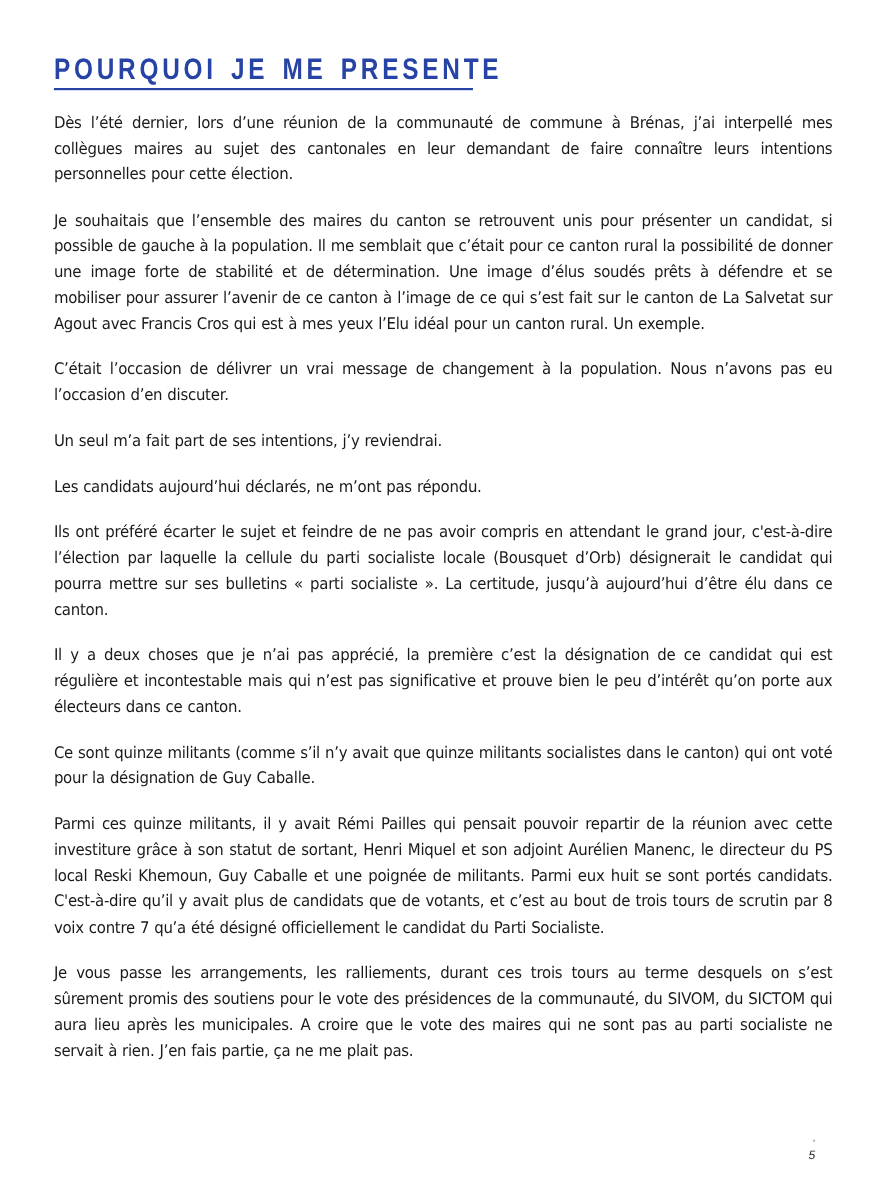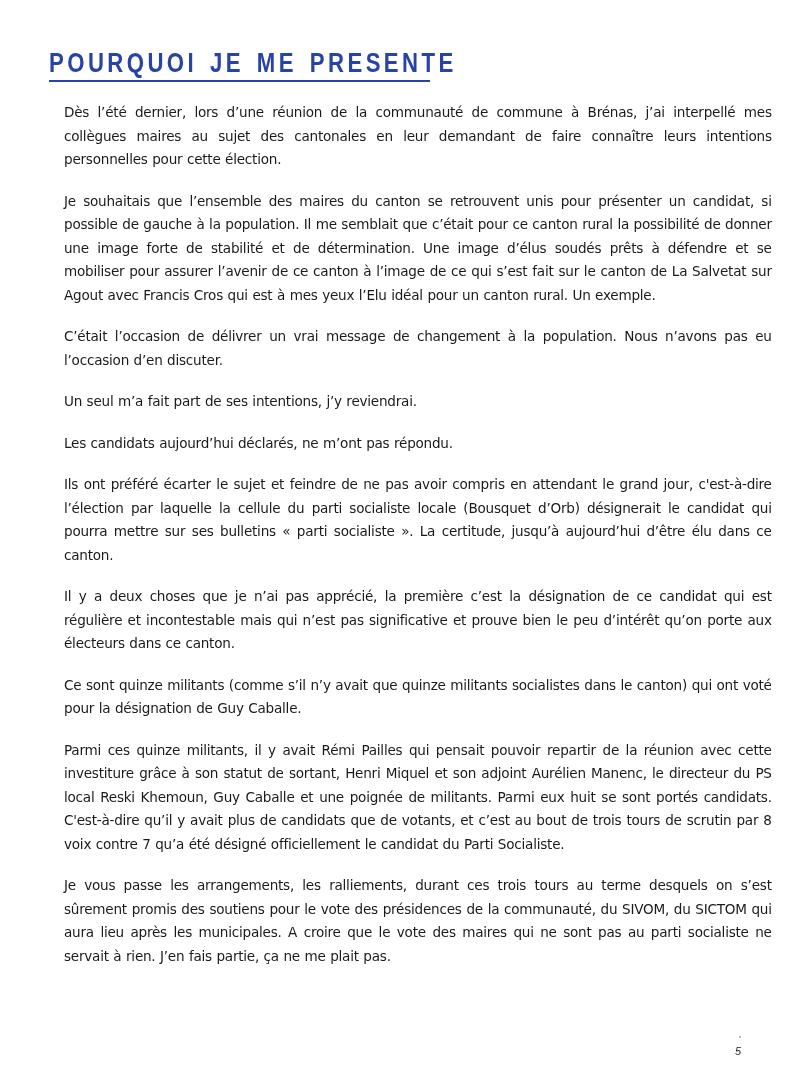--- a/index.html
+++ b/index.html
@@ -34,21 +34,21 @@
     .title-underline {
       position: absolute;
       left: 49px;
       top: 80px;
       width: 381px;
       height: 2px;
       background: #2743a6;
     }
     .body {
       position: absolute;
-      left: 64px;
+      left: 49px;
       top: 100px;
       width: 708px;
     }
     .para {
       margin: 0 0 18px 0;
       font-family: "DejaVu Sans", sans-serif;
       font-size: 14.6px;
       line-height: 23.5px;
       text-align: justify;
       letter-spacing: -0.25px;

